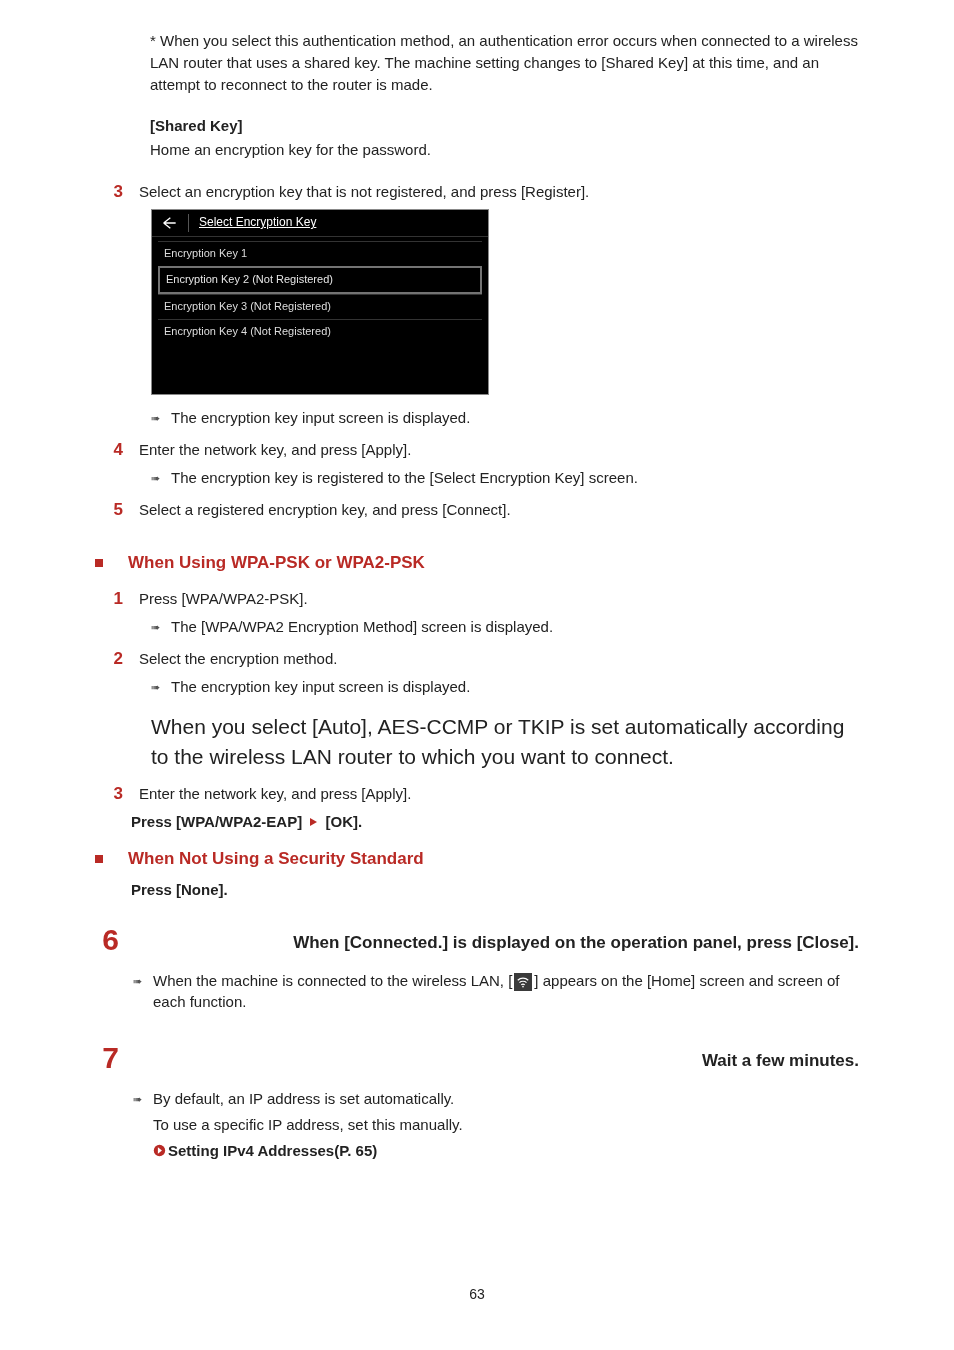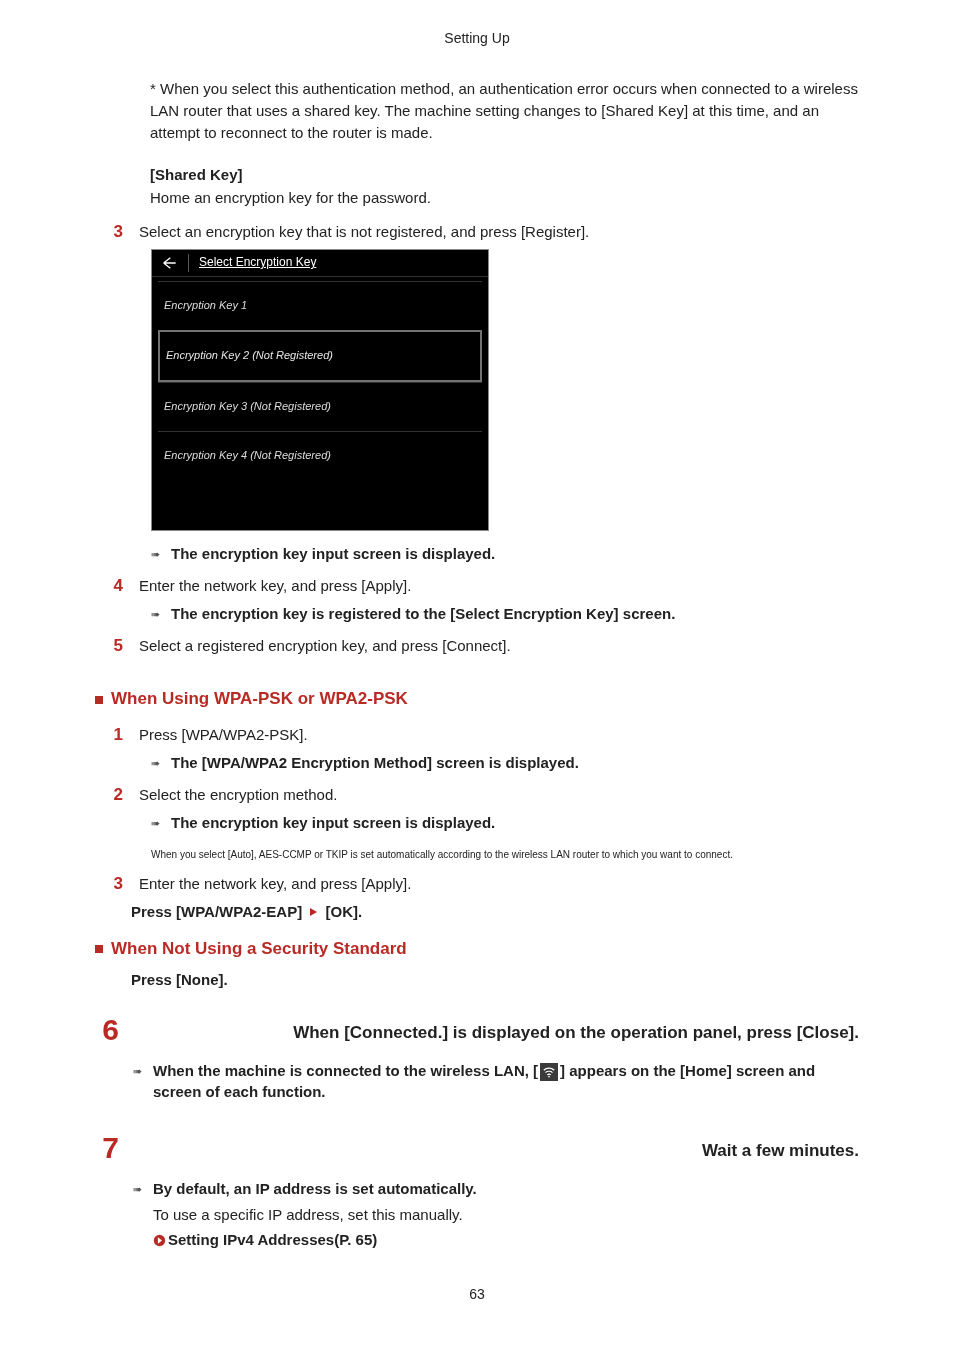--- a/index.html
+++ b/index.html
@@ -24,21 +24,21 @@
     color: #222;
     margin-top: -2px;
     margin-bottom: 30px;
   }
   .intro-note {
     margin: 0 0 20px 55px;
     font-size: 15px;
   }
   .shared-block {
     margin-left: 55px;
-    margin-bottom: 12px;
+    margin-bottom: 20px;
   }
   .shared-block .sk-label {
     font-weight: 600;
   }
   .shared-block .sk-text {
     margin-top: 2px;
   }
   .num-row {
     display: flex;
     gap: 16px;
@@ -70,32 +70,31 @@
     color: #555;
     letter-spacing: -2px;
     font-size: 11px;
     line-height: 22px;
     flex: none;
     width: 14px;
     text-align: left;
   }
   .result-txt {
     flex: 1;
-    font-weight: bold;
   }
   .indent-text {
     margin-left: 56px;
-    font-size: 10px;
+    font-size: 21px;
     margin-top: 6px;
     margin-bottom: 4px;
   }
   .sub-heading-row {
     display: flex;
     align-items: center;
-    gap: 8px;
+    gap: 25px;
     margin-top: 22px;
     margin-bottom: 8px;
   }
   .red-square {
     width: 8px;
     height: 8px;
     background: #b92a25;
     flex: none;
     margin-left: 0;
   }
@@ -214,24 +213,23 @@
   .shot-sep {
     width: 1px; height: 18px; background: #555;
   }
   .shot-list {
     padding: 4px 6px 6px 6px;
   }
   .shot-row {
     height: 24px;
     display: flex;
     align-items: center;
-    padding: 12px 6px;
+    padding: 0 6px;
     color: #ddd;
     font-size: 11px;
-    font-style: italic;
   }
   .shot-row.selected {
     border: 2px solid #737373;
     color: #e6e6e6;
   }
   .shot-row:not(.selected) {
     border-top: 1px solid #333;
   }
   .shot-gap {
     height: 44px;
@@ -252,21 +250,20 @@
   }
   .shot-btn.dim { color: #6a6a6a; }
   .shot-btn:last-child { border-right: none; }
   .link-circ-svg { vertical-align: -2px; margin-right: 0px; }
 </style>
 </head>
 <body>
 
 <div class="page">
 
-  <div class="header-title">Setting Up</div>
 
   <div class="intro-note">* When you select this authentication method, an authentication error occurs when connected to a wireless LAN router that uses a shared key. The machine setting changes to [Shared Key] at this time, and an attempt to reconnect to the router is made.</div>
 
   <div class="shared-block">
     <div class="sk-label">[Shared Key]</div>
     <div class="sk-text">Home an encryption key for the password.</div>
   </div>
 
   
   <div class="num-row">

